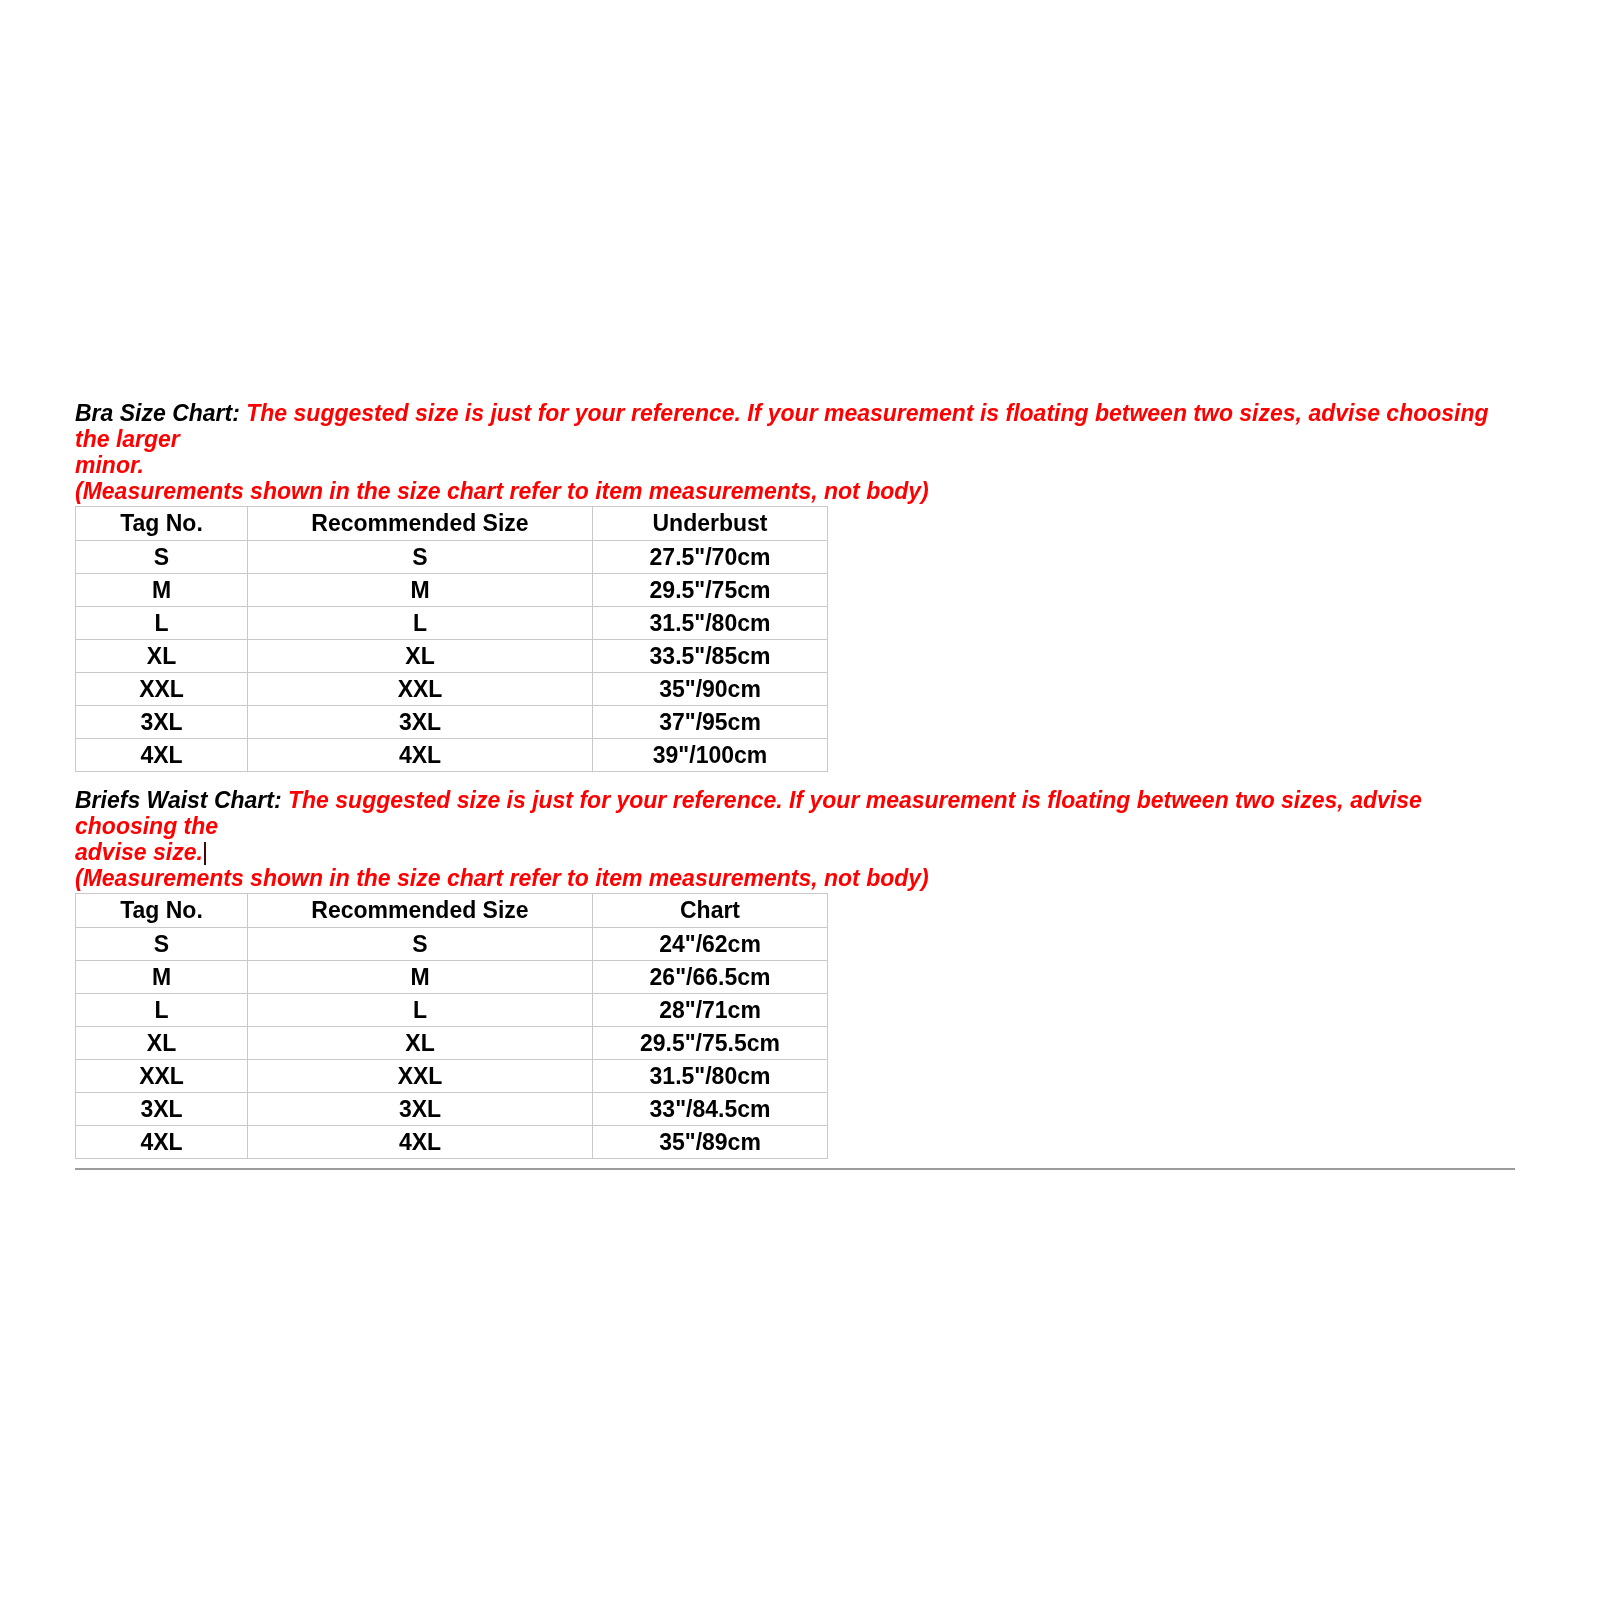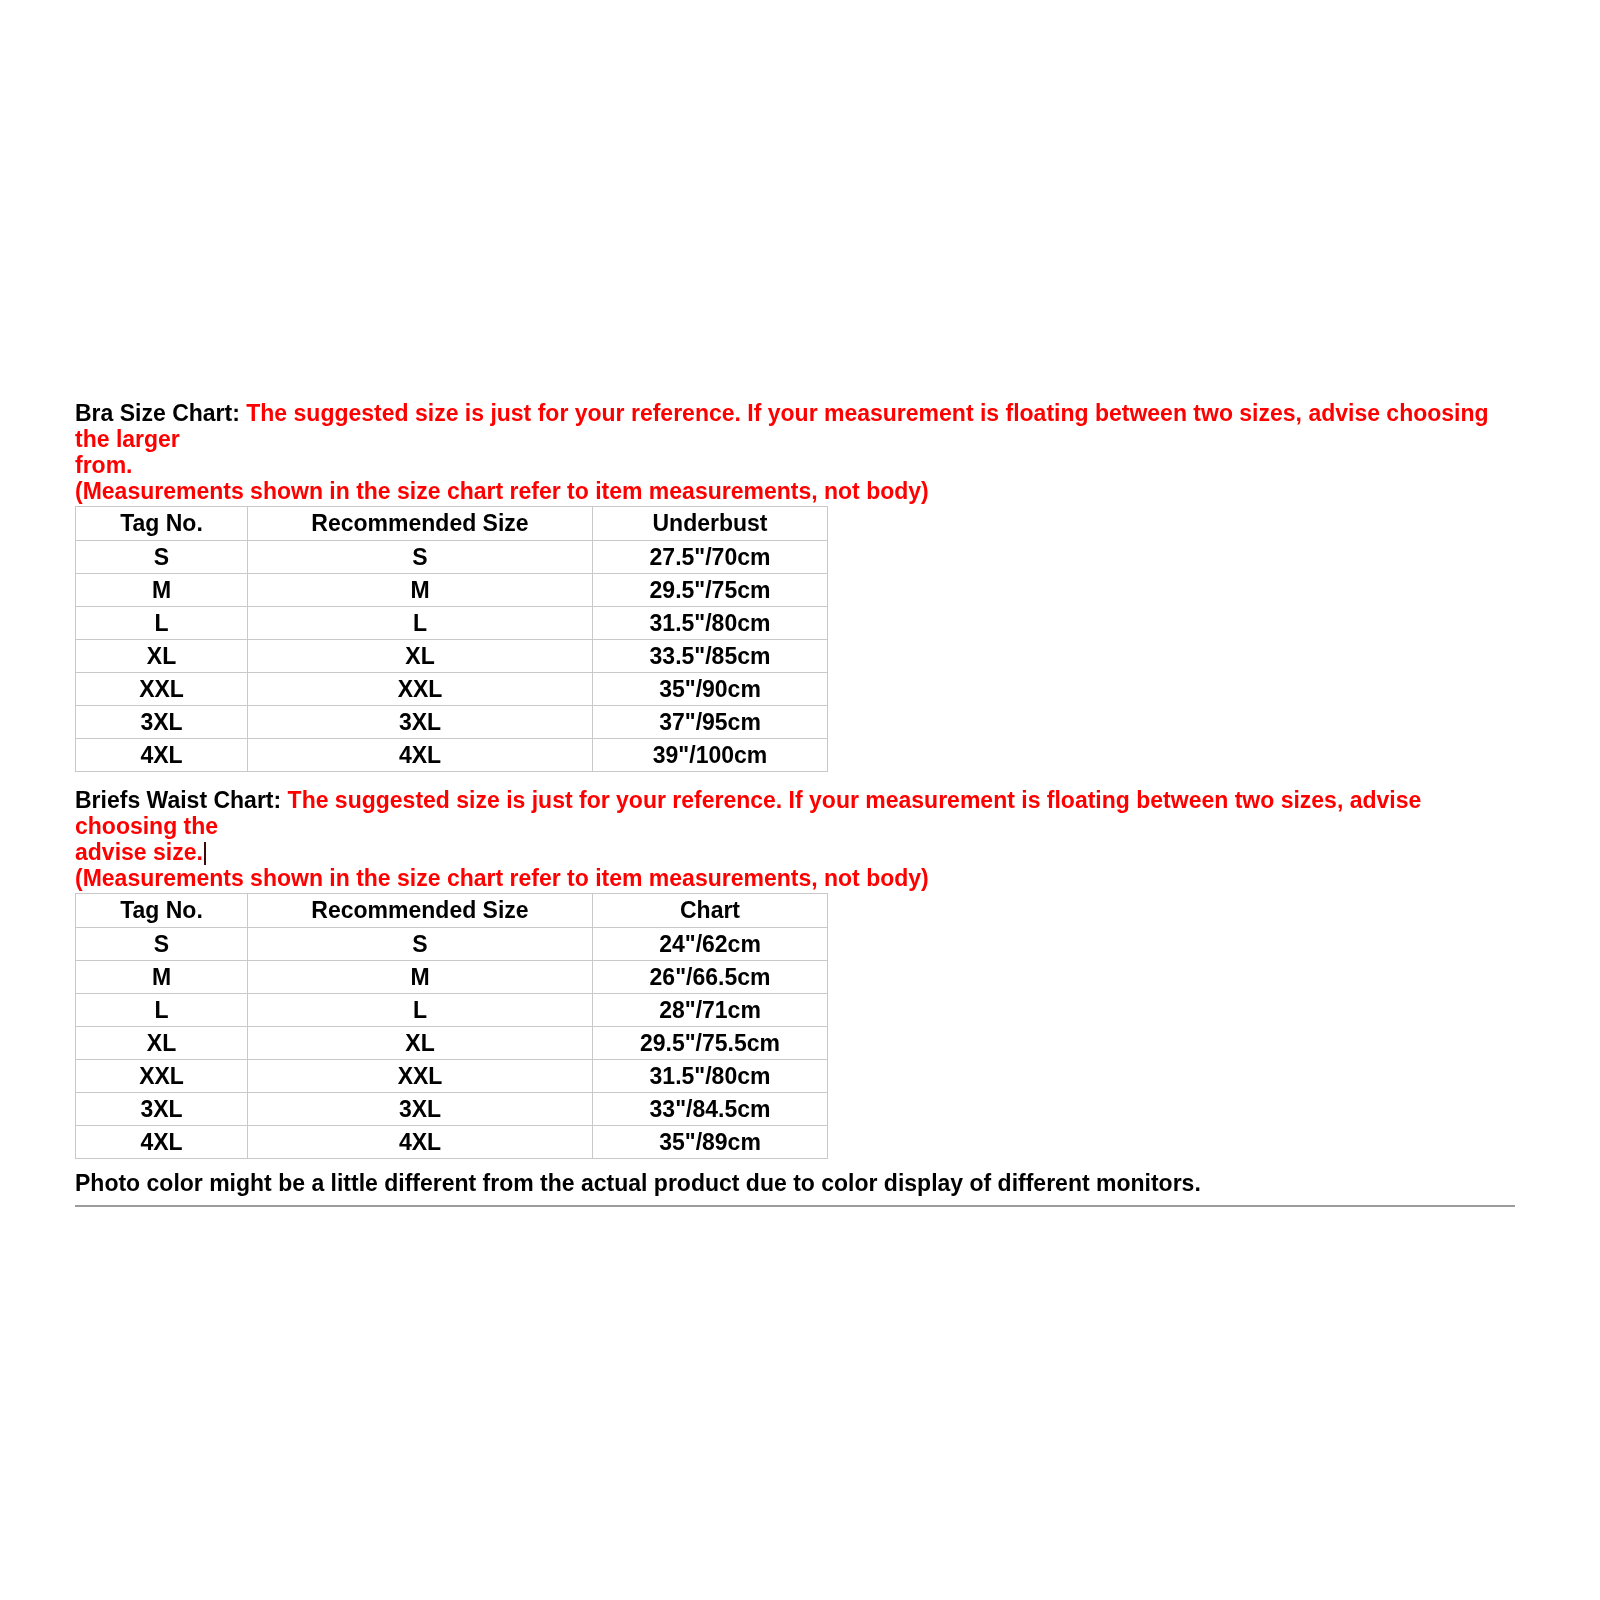--- a/index.html
+++ b/index.html
@@ -23,20 +23,21 @@
   .content {
     position: absolute;
     left: 75px;
     top: 400px;
     width: 1448px;
   }
   .heading-block {
     font-size: 23px;
     line-height: 26px;
     margin-bottom: 2px;
+    font-style: italic;
   }
   .t-black { color: #000000; }
   .t-red   { color: #ff0000; }
   .caret {
     display: inline-block;
     width: 2px;
     height: 23px;
     background: #3a0b0b;
     vertical-align: text-bottom;
     margin-left: 1px;
@@ -79,21 +80,21 @@
 </style>
 </head>
 <body>
 
 <div class="page">
   <div class="content">
 
     <div class="heading-block">
       <span class="t-black">Bra Size Chart:</span>
       <span class="t-red">The suggested size is just for your reference. If your measurement is floating between two sizes, advise choosing the larger</span><br>
-      <span class="t-red">from.</span><br>
+      <span class="t-red">minor.</span><br>
       <span class="t-red">(Measurements shown in the size chart refer to item measurements, not body)</span>
     </div>
 
     <table class="size-table table-gap">
         <thead>
           <tr>
             <th>Tag No.</th>
             <th>Recommended Size</th>
             <th>Underbust</th>
           </tr>
@@ -184,18 +185,17 @@
             <td>33"/84.5cm</td>
           </tr>
           <tr>
             <td>4XL</td>
             <td>4XL</td>
             <td>35"/89cm</td>
           </tr>
         </tbody>
       </table>
 
-    <div class="footer-line photo">Photo color might be a little different from the actual product due to color display of different monitors.</div>
 
     <hr class="bottom-divider">
 
   </div>
 </div>
 
 </body></html>

